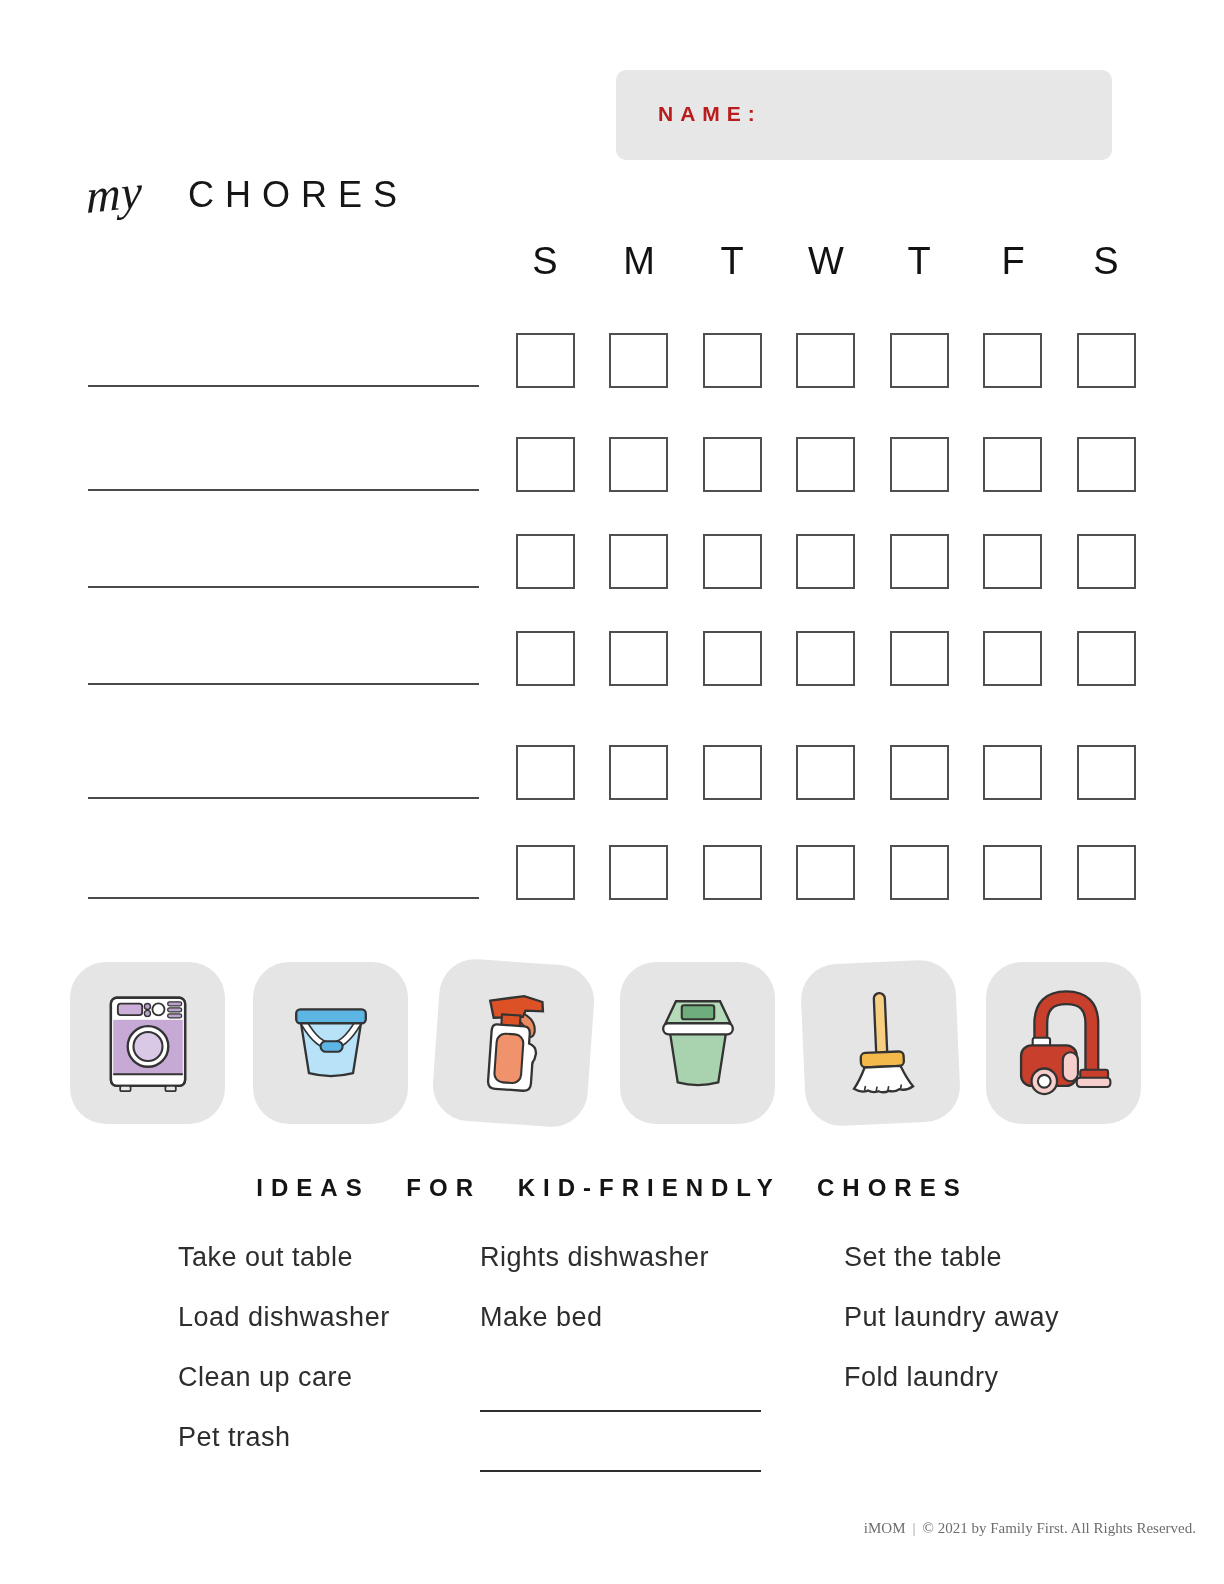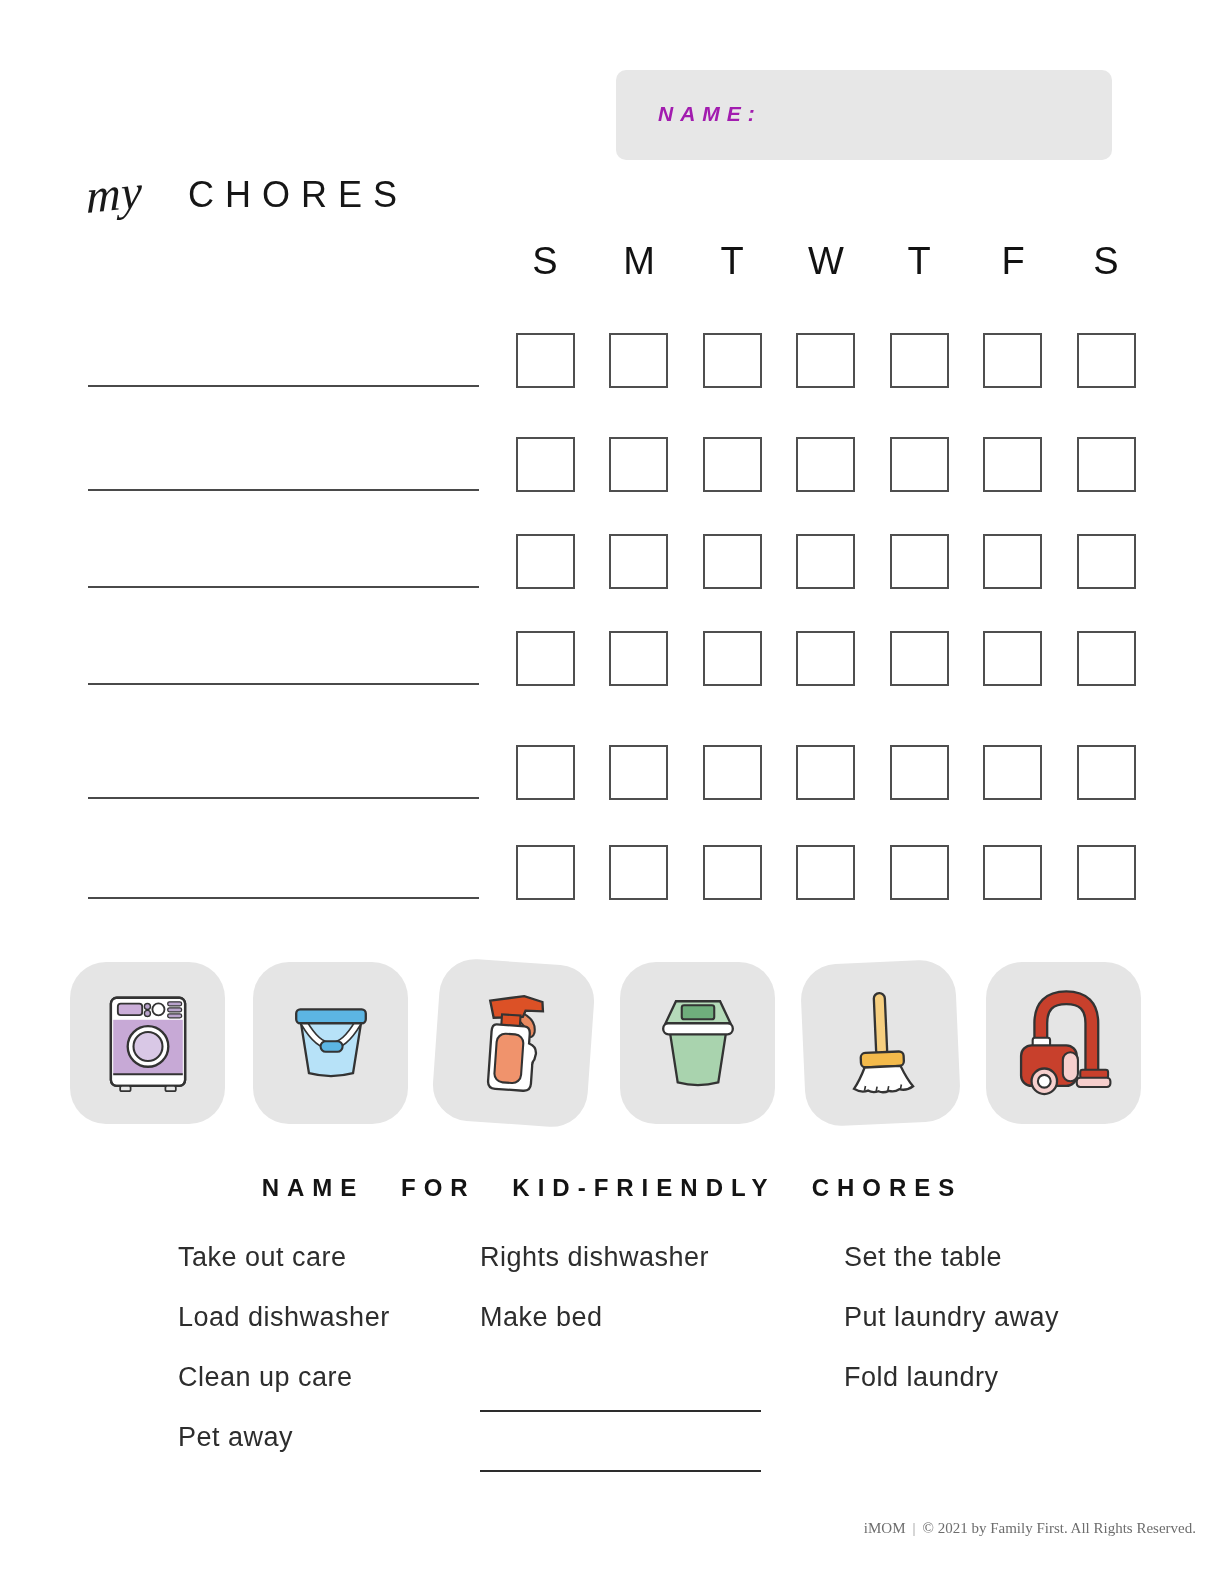--- a/index.html
+++ b/index.html
@@ -3,21 +3,21 @@
 <meta charset="utf-8">
 <style>
   html,body{margin:0;padding:0;background:#fff;}
   .page{position:relative;width:1224px;height:1584px;background:#ffffff;
         font-family:"Liberation Sans",sans-serif;overflow:hidden;}
 
   
   .name-box{position:absolute;left:616px;top:70px;width:496px;height:90px;
             background:#e7e7e7;border-radius:10px;}
   .name-label{position:absolute;left:42px;top:32px;font-size:21px;font-weight:700;
-              letter-spacing:7px;color:#a21caf;font-style:italic;}
+              letter-spacing:7px;color:#b91c1c;}
   .name-fill{position:absolute;left:150px;top:20px;right:20px;bottom:20px;}
 
   
   .title{position:absolute;left:86px;top:160px;height:70px;}
   .title-script{position:absolute;left:0;top:6px;font-family:"Liberation Serif",serif;
                 font-style:italic;font-size:48px;color:#191919;
                 transform:rotate(-6deg) skewX(-6deg);}
   .title-main{position:absolute;left:102px;top:14px;font-size:36px;font-weight:400;
               letter-spacing:11px;color:#161616;white-space:nowrap;}
 
@@ -210,36 +210,36 @@
       <rect x="64" y="73" width="24" height="7.5" rx="2" fill="#c8402c" stroke="#333" stroke-width="1.8"></rect>
       <rect x="61" y="80" width="29" height="8" rx="3" fill="#f6cfcd" stroke="#333" stroke-width="1.8"></rect>
       <rect x="23" y="45.5" width="15" height="8" rx="2" fill="#ffffff" stroke="#333" stroke-width="1.8"></rect>
       <rect x="13" y="52" width="48" height="35" rx="9" fill="#c8402c" stroke="#333" stroke-width="2"></rect>
       <rect x="49" y="58" width="13" height="25" rx="6.5" fill="#f6cfcd" stroke="#333" stroke-width="1.8"></rect>
       <circle cx="33" cy="83" r="11" fill="#f6cfcd" stroke="#333" stroke-width="2"></circle>
       <circle cx="33" cy="83" r="5.5" fill="#ffffff" stroke="#333" stroke-width="1.8"></circle>
     </svg>
   </div>
 
-  <div class="ideas-heading">NAME FOR KID-FRIENDLY CHORES</div>
+  <div class="ideas-heading">IDEAS FOR KID-FRIENDLY CHORES</div>
 
   <div class="ideas-grid">
-    <div class="idea">Take out care</div>
+    <div class="idea">Take out table</div>
     <div class="idea">Rights dishwasher</div>
 
     <div class="idea">Set the table</div>
     <div class="idea">Load dishwasher</div>
     <div class="idea">Make bed</div>
 
     <div class="idea">Put laundry away</div>
     <div class="idea">Clean up care</div>
     <div class="custom-line"></div>
 
     <div class="idea">Fold laundry</div>
-    <div class="idea">Pet away</div>
+    <div class="idea">Pet trash</div>
     <div class="custom-line"></div>
   </div>
 
   <div class="footer">
     <span>iMOM</span><span class="sep">|</span><span>© 2021 by Family First. All Rights Reserved.</span>
   </div>
 
 </div>
 
 </body></html>

